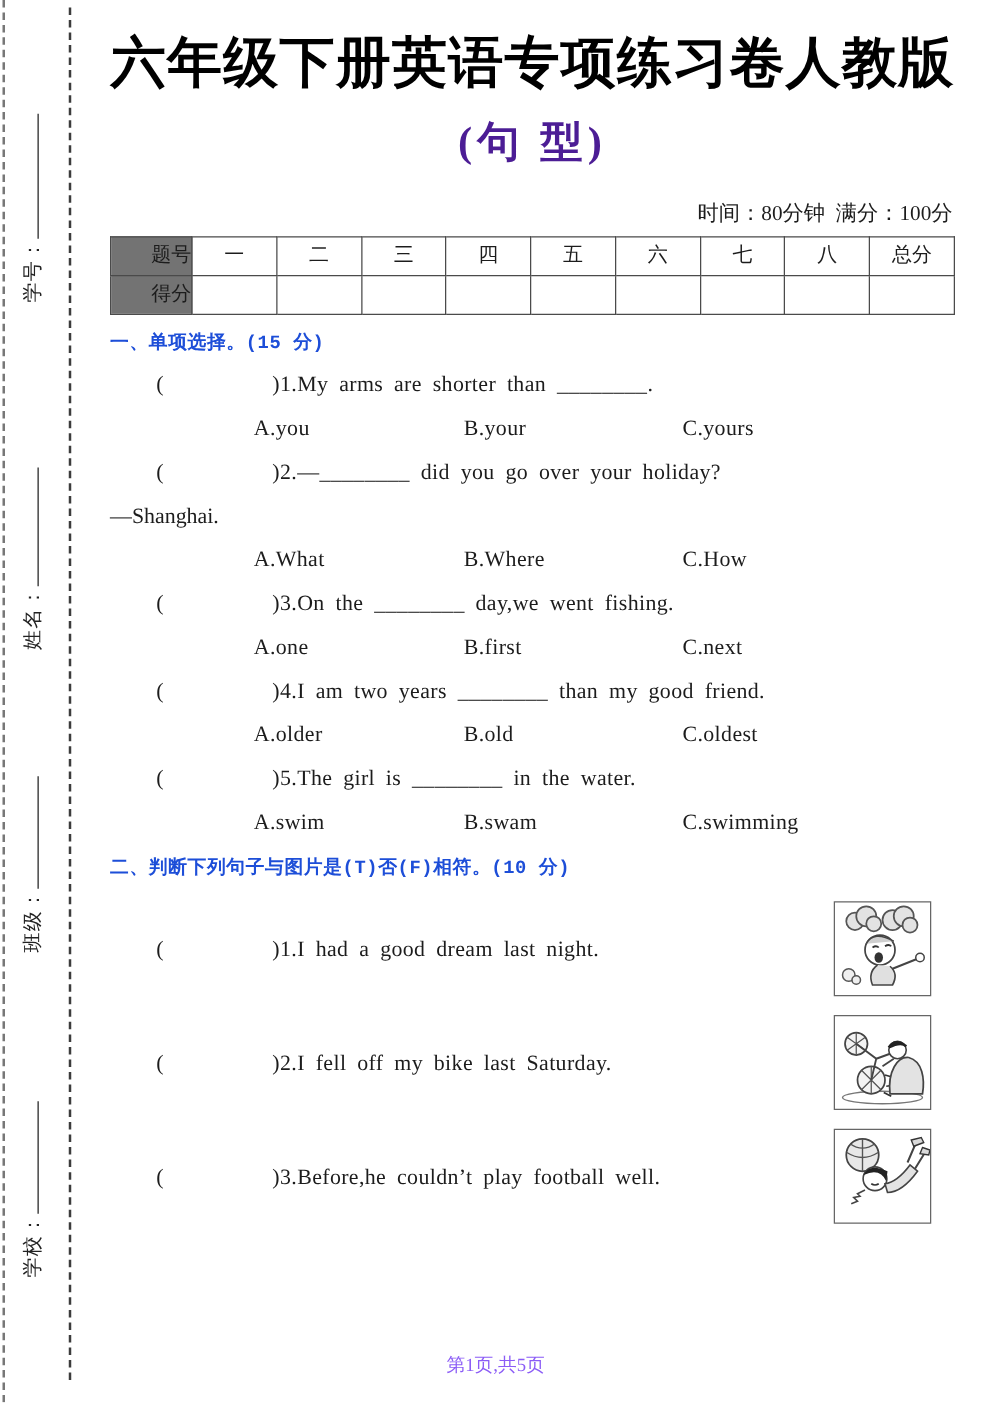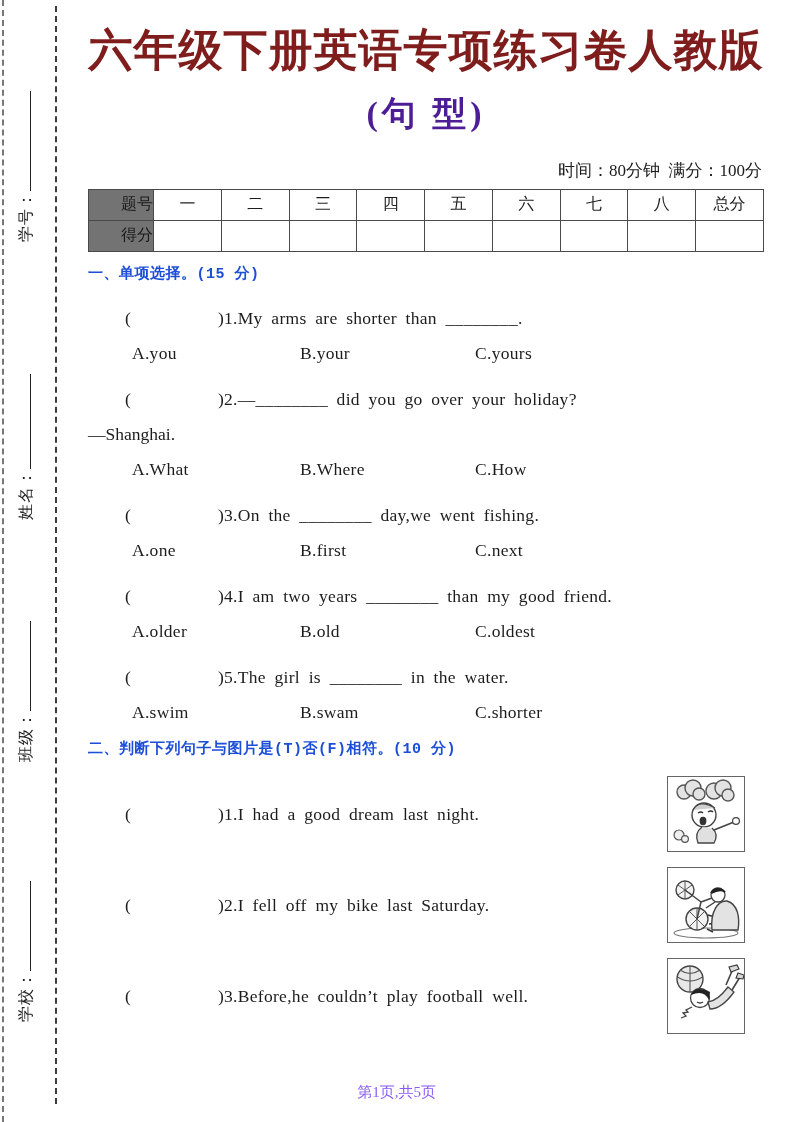--- a/index.html
+++ b/index.html
@@ -15,41 +15,41 @@
   .side-field {
     position:absolute; left:16px; transform:rotate(-90deg); transform-origin:0 0;
     white-space:nowrap; font-size:16px; letter-spacing:1px; color:#222;
   }
   .side-blank { display:inline-block; border-bottom:1.6px solid #222; height:14px; vertical-align:baseline; }
   .w100 { width:100px; } .w95 { width:95px; } .w90 { width:90px; }
 
   .content { position:absolute; left:88px; top:0; width:676px; }
   .title {
     margin-top:26px; text-align:center; font-size:44px; font-weight:700;
-    letter-spacing:1px; line-height:1.15; color:#7f1d1d;
+    letter-spacing:1px; line-height:1.15; color:#000000;
   }
   .subtitle { margin-top:14px; text-align:center; font-size:34px; font-weight:700; letter-spacing:4px; color:#4c1d95; }
   .meta { margin-top:22px; text-align:right; font-size:17px; padding-right:2px; white-space:pre; }
 
   .score-table { border-collapse:collapse; width:100%; margin-top:7px; table-layout:fixed; }
   .score-table td { border:1.5px solid #4a4a4a; height:31px; text-align:center; font-size:16px; }
   .score-table td.hd { background:#737373;text-align:right; }
   .score-table col.first { width:65px; }
 
   .sec-head {
     margin-top:12px; font-family:Liberation Mono, monospace;
     font-weight:700; font-size:15px; letter-spacing:0.5px; color:#1d4ed8;
   }
   .sec-head.s2 { margin-top:16px; }
 
-  .q { margin-top:24px; margin-left:37px; font-size:17.5px; line-height:22px; letter-spacing:0.3px; word-spacing:4px; }
+  .q { margin-top:13px; margin-left:37px; font-size:17.5px; line-height:22px; letter-spacing:0.3px; word-spacing:4px; }
   .bracket { white-space:pre; }
   .reply { margin-top:13px; font-size:17.5px; line-height:22px; word-spacing:4px; }
   .opts {
-    margin-top:13px; margin-left:44px; display:grid;
+    margin-top:13px; margin-left:115px; display:grid;
     grid-template-columns:168px 175px 1fr; font-size:17.5px; line-height:22px; letter-spacing:0.3px;
   }
 
   .s2-row { margin-top:13px; display:flex; align-items:center; height:78px; }
   .s2-row .q { flex:1; margin-top:0; }
   .pic {
     width:78px; height:76px; border:1.5px solid #666; margin-right:19px;
     background:#fff; flex:0 0 auto;
   }
   .pic svg { width:100%; height:100%; display:block; }
@@ -160,21 +160,21 @@
       <span>B.old</span>
       <span>C.oldest</span>
     </div>
 
     <div class="q">
       <span class="bracket">(          )</span><span>5.The girl is ________ in the water.</span>
     </div>
     <div class="opts">
       <span>A.swim</span>
       <span>B.swam</span>
-      <span>C.shorter</span>
+      <span>C.swimming</span>
     </div>
 
     <div class="sec-head s2">二、判断下列句子与图片是(T)否(F)相符。(10 分)</div>
 
     <div class="s2-row" style="margin-top:17px">
       <div class="q">
         <span class="bracket">(          )</span><span>1.I had a good dream last night.</span>
       </div>
       <div class="pic">
         <svg viewBox="0 0 76 74" xmlns="http://www.w3.org/2000/svg">

